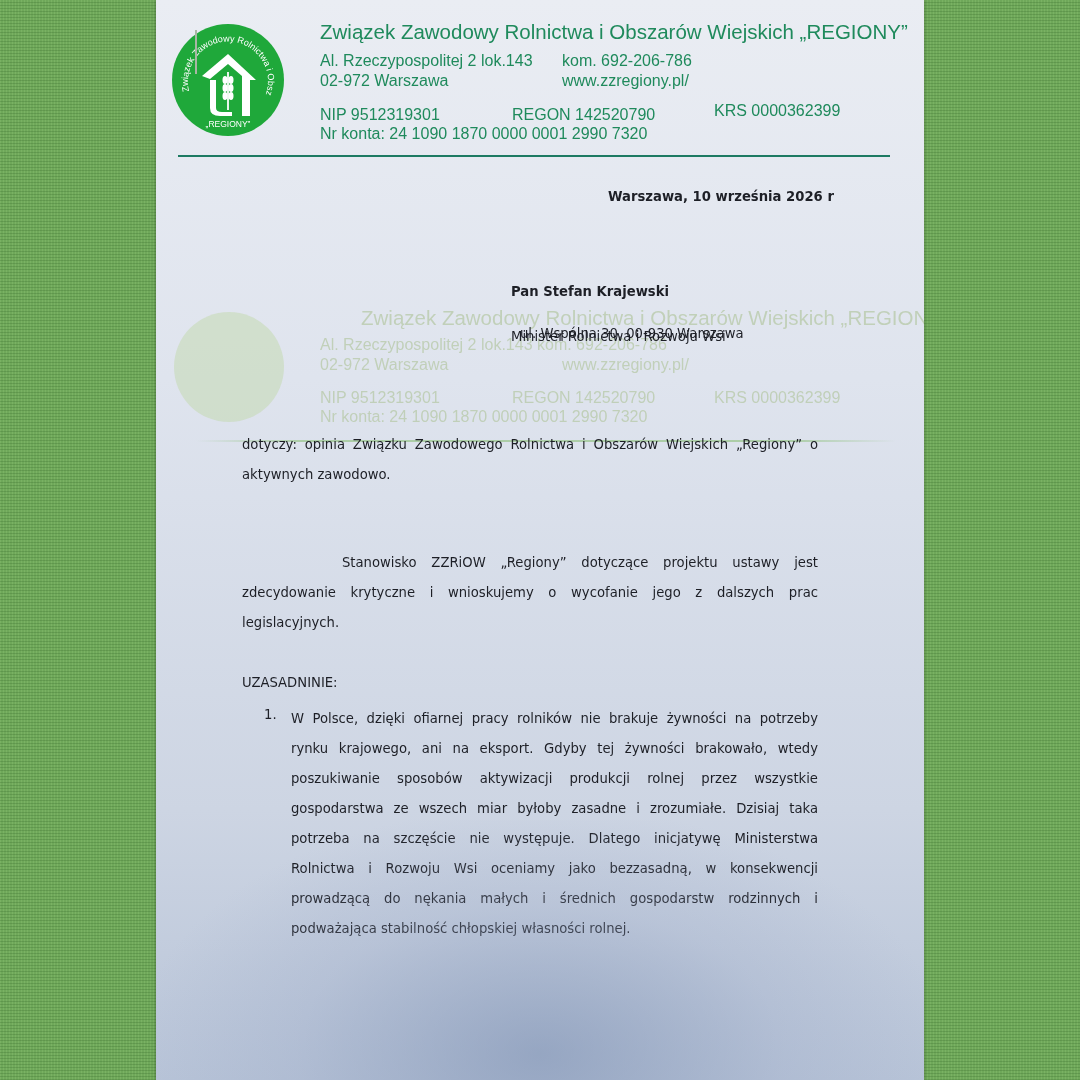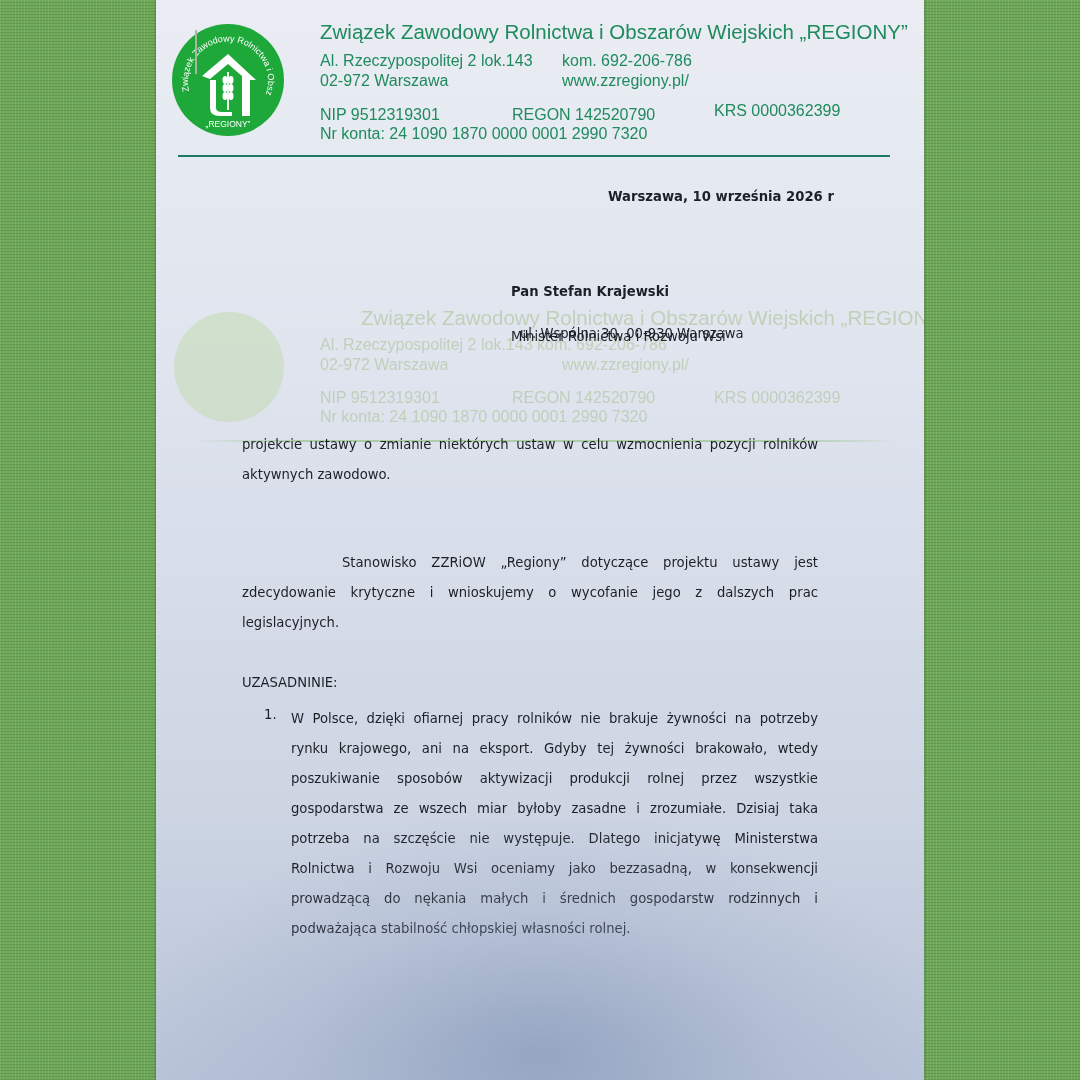--- a/index.html
+++ b/index.html
@@ -188,21 +188,21 @@
   <div class="head-text krs">KRS 0000362399</div>
   <div class="head-text account">Nr konta: 24 1090 1870 0000 0001 2990 7320</div>
   <div class="head-rule"></div>
 
   <div class="doc-text bold date">Warszawa, 10 września 2026 r</div>
   <div class="doc-text bold recipient-name">Pan Stefan Krajewski</div>
   <div class="doc-text recipient-title">Minister Rolnictwa i Rozwoju Wsi</div>
   <div class="doc-text recipient-address">ul. Wspólna 30, 00-930 Warszawa</div>
 
   <div class="para subject">
-    <span class="line">projekcie ustawy o zmianie niektórych ustaw w celu wzmocnienia pozycji rolników</span>
+    <span class="line">dotyczy: opinia Związku Zawodowego Rolnictwa i Obszarów Wiejskich „Regiony” o</span>
     <span class="line last">aktywnych zawodowo.</span>
   </div>
 
   <div class="para position">
     <span class="line indent">Stanowisko ZZRiOW „Regiony” dotyczące projektu ustawy jest</span>
     <span class="line">zdecydowanie krytyczne i wnioskujemy o wycofanie jego z dalszych prac</span>
     <span class="line last">legislacyjnych.</span>
   </div>
 
   <div class="doc-text justification-heading">UZASADNINIE:</div>

